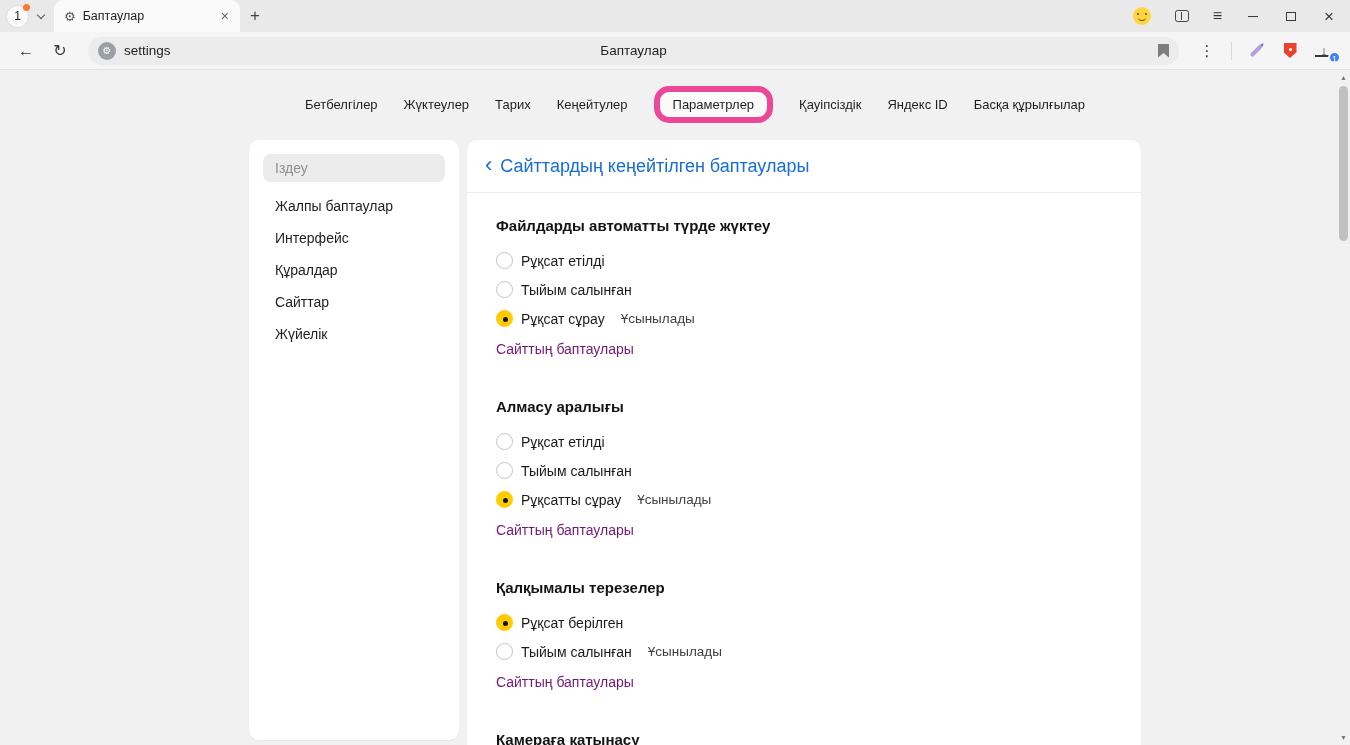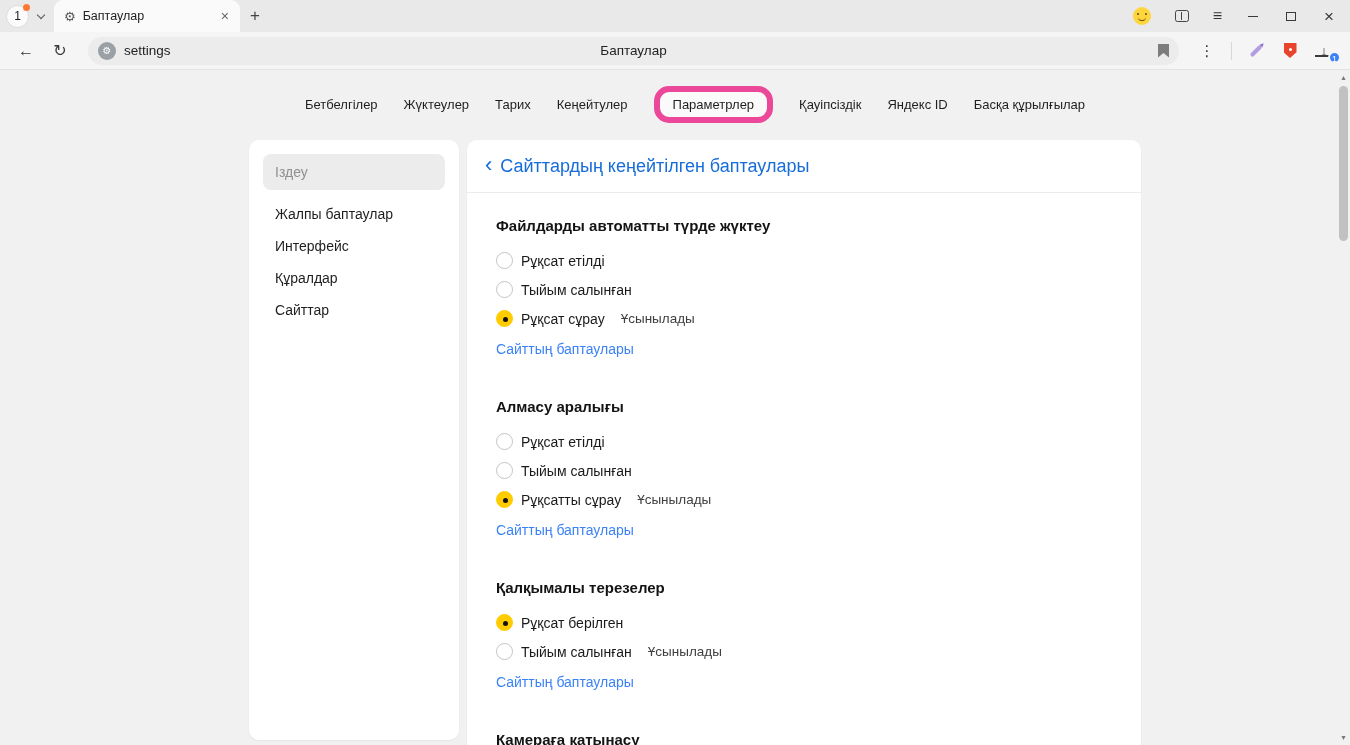--- a/index.html
+++ b/index.html
@@ -62,40 +62,40 @@
 
   
   .content { position:relative; height:675px; background:#f1f1f1; overflow:hidden;margin-left:40px; }
   .nav-tabs { display:flex; justify-content:center; align-items:center; gap:26px; margin-top:20px; height:28px; }
   .nav-tab { font-size:13px; color:#1f1f1f; cursor:pointer; padding:5px 0; white-space:nowrap; }
   .nav-tab.active { background:#fafafa; border:6px solid #ec4899; border-radius:15px; padding:5px 13px; }
 
   .cards { display:flex; justify-content:center; gap:8px; margin-top:22px; align-items:flex-start; }
   .sidebar-card { width:210px; height:600px; background:#fff; border-radius:10px; box-shadow:0 1px 2px rgba(0,0,0,.05); }
   .search-wrap { padding:14px 14px 8px; }
-  .search-input { width:100%; height:36px; background:#ececec; border:none; border-radius:8px; padding:0 12px;
+  .search-input { width:100%; height:28px; background:#ececec; border:none; border-radius:8px; padding:0 12px;
     font-size:14px; color:#8b5cf6; outline:none; font-family:inherit; }
   .search-input::placeholder { color:#8f8f8f; }
   .side-item { padding:8px 26px; font-size:14px; color:#1e1e1e; cursor:pointer; }
 
   .main-card { width:674px; height:700px; background:#fff; border-radius:10px 10px 0 0; box-shadow:0 1px 2px rgba(0,0,0,.05); overflow:hidden; }
   .main-header { height:53px; display:flex; align-items:center; padding:0 14px; border-bottom:1px solid #ebebeb; }
   .back-chevron { color:#166cd8; font-size:22px; line-height:1; padding:0 8px 2px 4px; cursor:pointer; }
   .main-title { color:#166cd8; font-size:18px;text-align:center; }
   .main-body { padding:0 29px; }
   .section { padding-top:40px; }
   .section:first-child { padding-top:24px; }
   .section-title { font-size:15px; font-weight:bold; color:#141414; margin-bottom:12px; }
   .radio-row { display:flex; align-items:center; height:29px; gap:8px; cursor:pointer; }
   .radio { width:17px; height:17px; border-radius:50%; background:#fff; border:1px solid #c4c4c4; position:relative; flex:0 0 auto; }
   .radio.checked { background:#ffcc00; border-color:#ffcc00; }
   .radio.checked::after { content:""; position:absolute; left:6px; top:6px; width:5px; height:5px; border-radius:50%; background:#111; }
   .radio-label { font-size:14px; color:#1a1a1a; }
   .radio-badge { font-size:13.5px; color:#404040; margin-left:8px; }
-  .site-link { display:inline-block; margin-top:8px; font-size:14px; color:#3b82f6; cursor:pointer; }
+  .site-link { display:inline-block; margin-top:8px; font-size:14px; color:#701a75; cursor:pointer; }
 
   
   .scrollbar { position:absolute; top:0; right:0; bottom:0; width:13px; background:#f1f1f1; }
   .sb-arrow { position:absolute; left:0; right:0; text-align:center; font-size:7px; color:#7a7a7a; cursor:pointer; }
   .sb-arrow.up { top:4px; } .sb-arrow.down { bottom:4px; }
   .sb-thumb { position:absolute; left:2px; width:9px; top:16px; height:155px; background:#c1c1c1; border-radius:5px; cursor:grab; }
 </style>
 </head>
 <body>
 
@@ -170,20 +170,21 @@
     <div class="cards">
 
       <aside class="sidebar-card">
         <div class="search-wrap">
           <input class="search-input" type="text" placeholder="Іздеу" style="">
         </div>
         <div class="side-item">Жалпы баптаулар</div>
         <div class="side-item">Интерфейс</div>
         <div class="side-item">Құралдар</div>
         <div class="side-item">Сайттар</div>
+        <div class="side-item">Жүйелік</div>
       </aside>
 
       <main class="main-card">
         <div class="main-header">
           <span class="back-chevron">‹</span>
           <span class="main-title">Сайттардың кеңейтілген баптаулары</span>
         </div>
         <div class="main-body">
 
           <section class="section">

